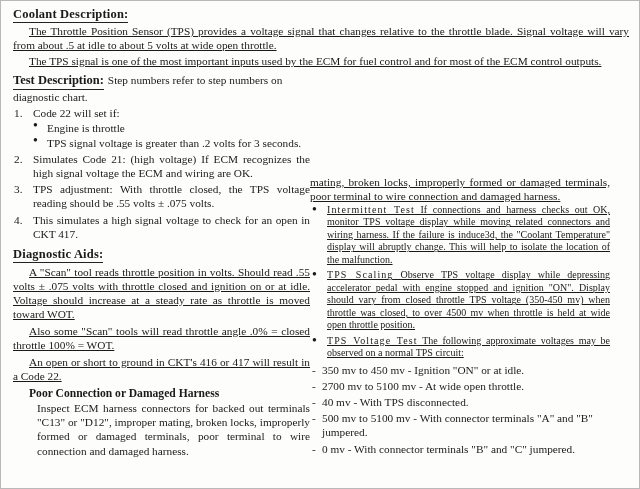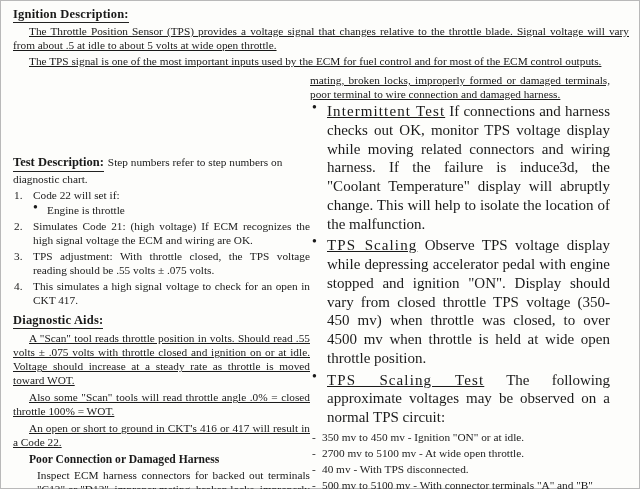--- a/index.html
+++ b/index.html
@@ -102,24 +102,25 @@
   ul.dotlist > li::before {
     content: "\25CF";
     position: absolute;
     left: 0;
     top: -1px;
     font-size: 8px;
   }
   ul.bulletlist > li {
     position: relative;
     padding-left: 17px;
-    font-size: 15px;
+    font-size: 10px;
     line-height: 1.25;
     margin-bottom: 3px;
     text-align: justify;
+    text-decoration: underline;
   }
   ul.bulletlist > li::before {
     content: "\25CF";
     position: absolute;
     left: 2px;
     top: 0px;
     font-size: 8px;
   }
   ul.dashlist > li {
     position: relative;
@@ -160,40 +161,41 @@
   .diag-head { margin-top: 6px; margin-bottom: 2px; }
   .para-gap { margin-bottom: 3px; }
 </style>
 </head>
 <body>
 
 <div class="page">
 
   <div class="top-block">
     <div class="section-head">
-      <span class="underline">Ignition Description:</span>
+      <span class="underline">Coolant Description:</span>
     </div>
     <p class="indent">The Throttle Position Sensor (TPS) provides a voltage signal that changes relative to the throttle blade. Signal voltage will vary from about .5 at idle to about 5 volts at wide open throttle.</p>
     <p class="indent">The TPS signal is one of the most important inputs used by the ECM for fuel control and for most of the ECM control outputs.</p>
   </div>
 
   <div class="cols">
 
     <div class="col col-left">
 
       <div class="lead-line">
         <span class="head-inline"><span class="underline">Test Description:</span></span><span>Step numbers refer to step numbers on diagnostic chart.</span>
       </div>
 
       <ol class="numlist">
         <li>
           <span class="num">1.</span>
           <span>Code 22 will set if:</span>
           <ul class="dotlist">
             <li>Engine is throttle</li>
+            <li>TPS signal voltage is greater than .2 volts for 3 seconds.</li>
           </ul>
         </li>
         <li>
           <span class="num">2.</span>
           <span>Simulates Code 21: (high voltage) If ECM recognizes the high signal voltage the ECM and wiring are OK.</span>
         </li>
         <li>
           <span class="num">3.</span>
           <span>TPS adjustment:  With throttle closed, the TPS voltage reading should be .55 volts ± .075 volts.</span>
         </li>
@@ -224,21 +226,21 @@
       <p class="tight">mating, broken locks, improperly formed or damaged terminals, poor terminal to wire connection and damaged harness.</p>
 
       <ul class="bulletlist">
         <li>
           <span class="ul-term spaced">Intermittent Test</span><span>  If connections and harness checks out OK, monitor TPS voltage display while moving related connectors and wiring harness.  If the failure is induce3d, the "Coolant Temperature" display will abruptly change.  This will help to isolate the location of the malfunction.</span>
         </li>
         <li>
           <span class="ul-term spaced">TPS Scaling</span><span>  Observe TPS voltage display while depressing accelerator pedal with engine stopped and ignition "ON".  Display should vary from closed throttle TPS voltage (350-450 mv) when throttle was closed, to over 4500 mv when throttle is held at wide open throttle position.</span>
         </li>
         <li>
-          <span class="ul-term spaced">TPS Scaling Test</span><span>  The following approximate voltages may be observed on a normal TPS circuit:</span>
+          <span class="ul-term spaced">TPS Voltage Test</span><span>  The following approximate voltages may be observed on a normal TPS circuit:</span>
         </li>
       </ul>
 
       <ul class="dashlist">
         <li>350 mv to 450 mv - Ignition "ON" or at idle.</li>
         <li>2700 mv to 5100 mv - At wide open throttle.</li>
         <li>40 mv - With TPS disconnected.</li>
         <li>500 mv to 5100 mv - With connector terminals "A" and "B" jumpered.</li>
         <li>0 mv - With connector terminals "B" and "C" jumpered.</li>
       </ul>

